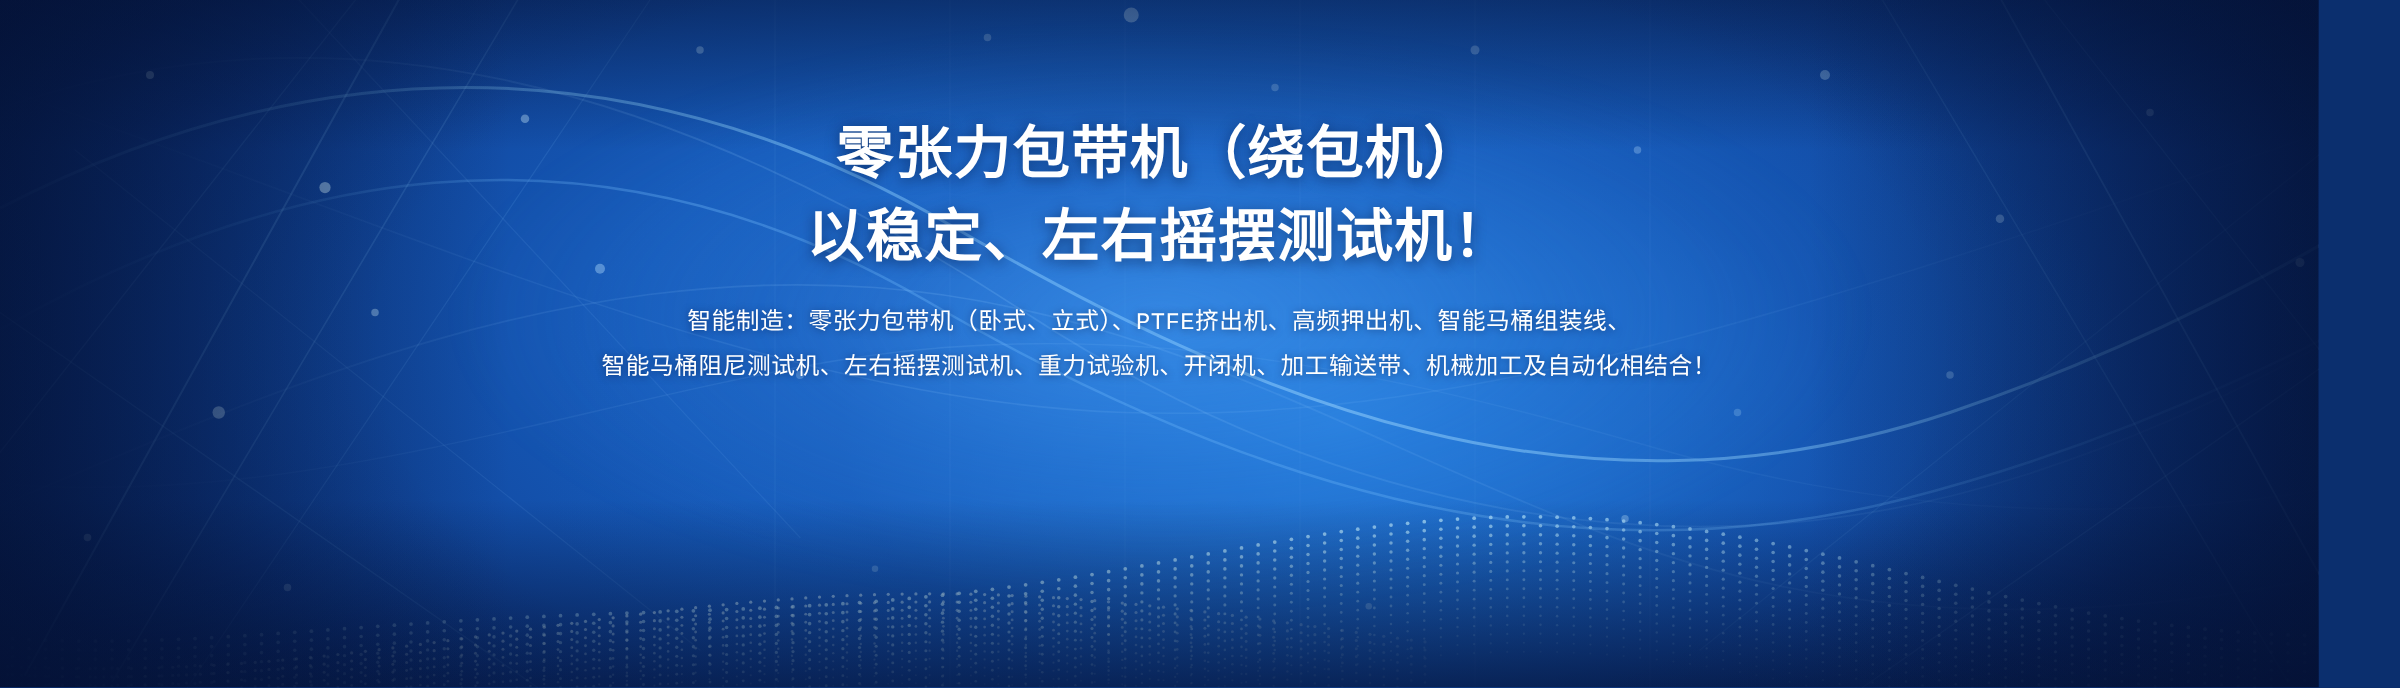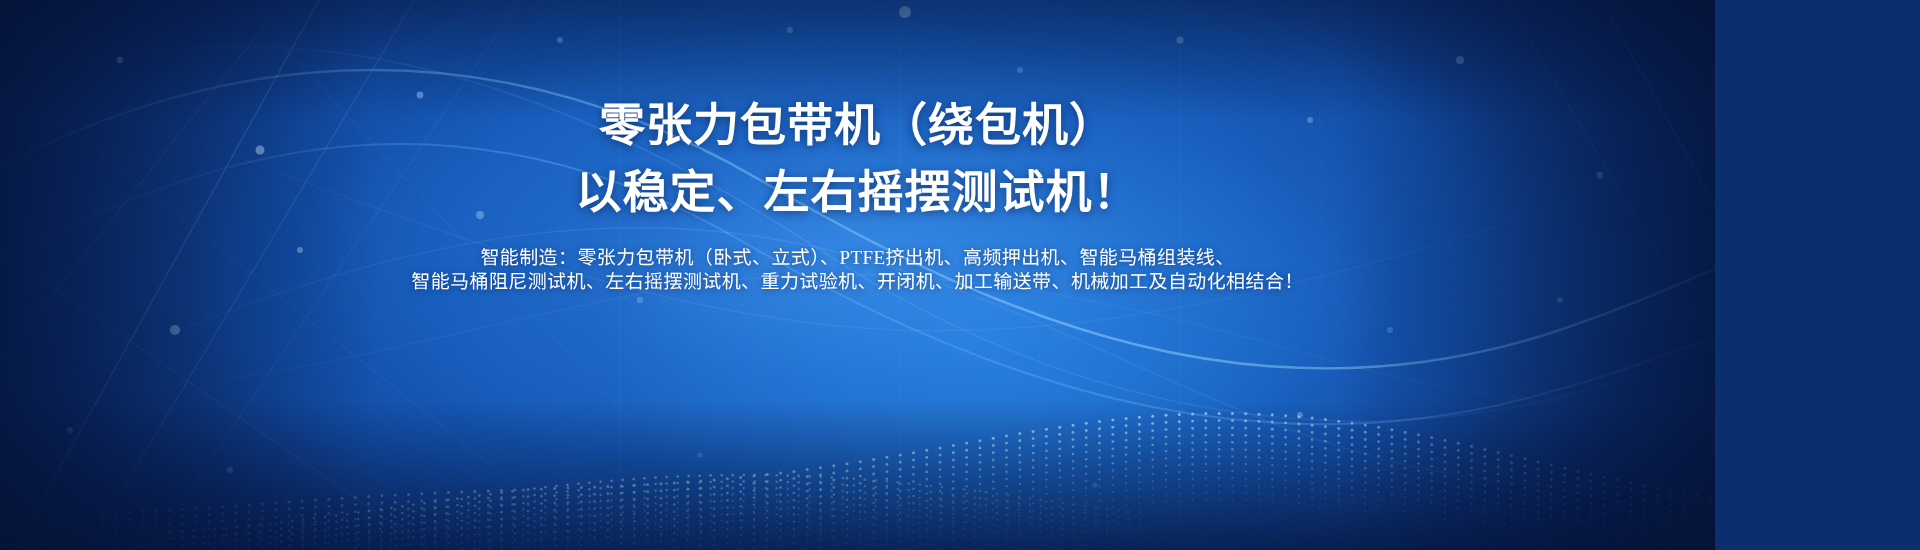--- a/index.html
+++ b/index.html
@@ -3,24 +3,24 @@
 <meta charset="utf-8">
 <title>Banner</title>
 <style>
   html, body {
     margin: 0;
     padding: 0;
     background: #0b2f6e;
   }
   #banner {
     position: relative;
-    width: 1715px;
+    width: 1855px;
     height: 550px;
     overflow: hidden;
-    font-family: Liberation Serif, serif;
+    font-family: Liberation Mono, monospace;
     background:
       radial-gradient(ellipse 900px 520px at 58% 62%, rgba(38,128,222,0.85) 0%, rgba(24,92,186,0.35) 45%, rgba(12,52,140,0.0) 72%),
       radial-gradient(ellipse 1300px 700px at 50% 48%, #1f6fd0 0%, #165bba 32%, #0f3f93 62%, #0a2a6d 85%, #07205a 100%),
       linear-gradient(160deg, #0a2f78 0%, #0d3f96 40%, #0b2c6e 100%);
   }
   
   #banner .vignette {
     position: absolute;
     inset: 0;
     background:
@@ -103,21 +103,21 @@
     right: 0;
     font-size: 19px;
     line-height: 26px;
     font-weight: normal;
     color: #ffffff;
     letter-spacing: 0.4px;
     text-shadow: 0 1px 6px rgba(2,18,58,0.5);
     white-space: nowrap;
   }
   .subtitle-1 { top: 245px; }
-  .subtitle-2 { top: 269px; }
+  .subtitle-2 { top: 281px; }
 </style>
 </head>
 <body>
 
 <div id="banner">
 
   <svg class="layer" viewBox="0 0 1920 550" preserveAspectRatio="none" xmlns="http://www.w3.org/2000/svg">
     <defs>
       <linearGradient id="curveFade" x1="0" y1="0" x2="1" y2="0">
         <stop offset="0%" stop-color="#6fc0ff" stop-opacity="0.05"></stop>

